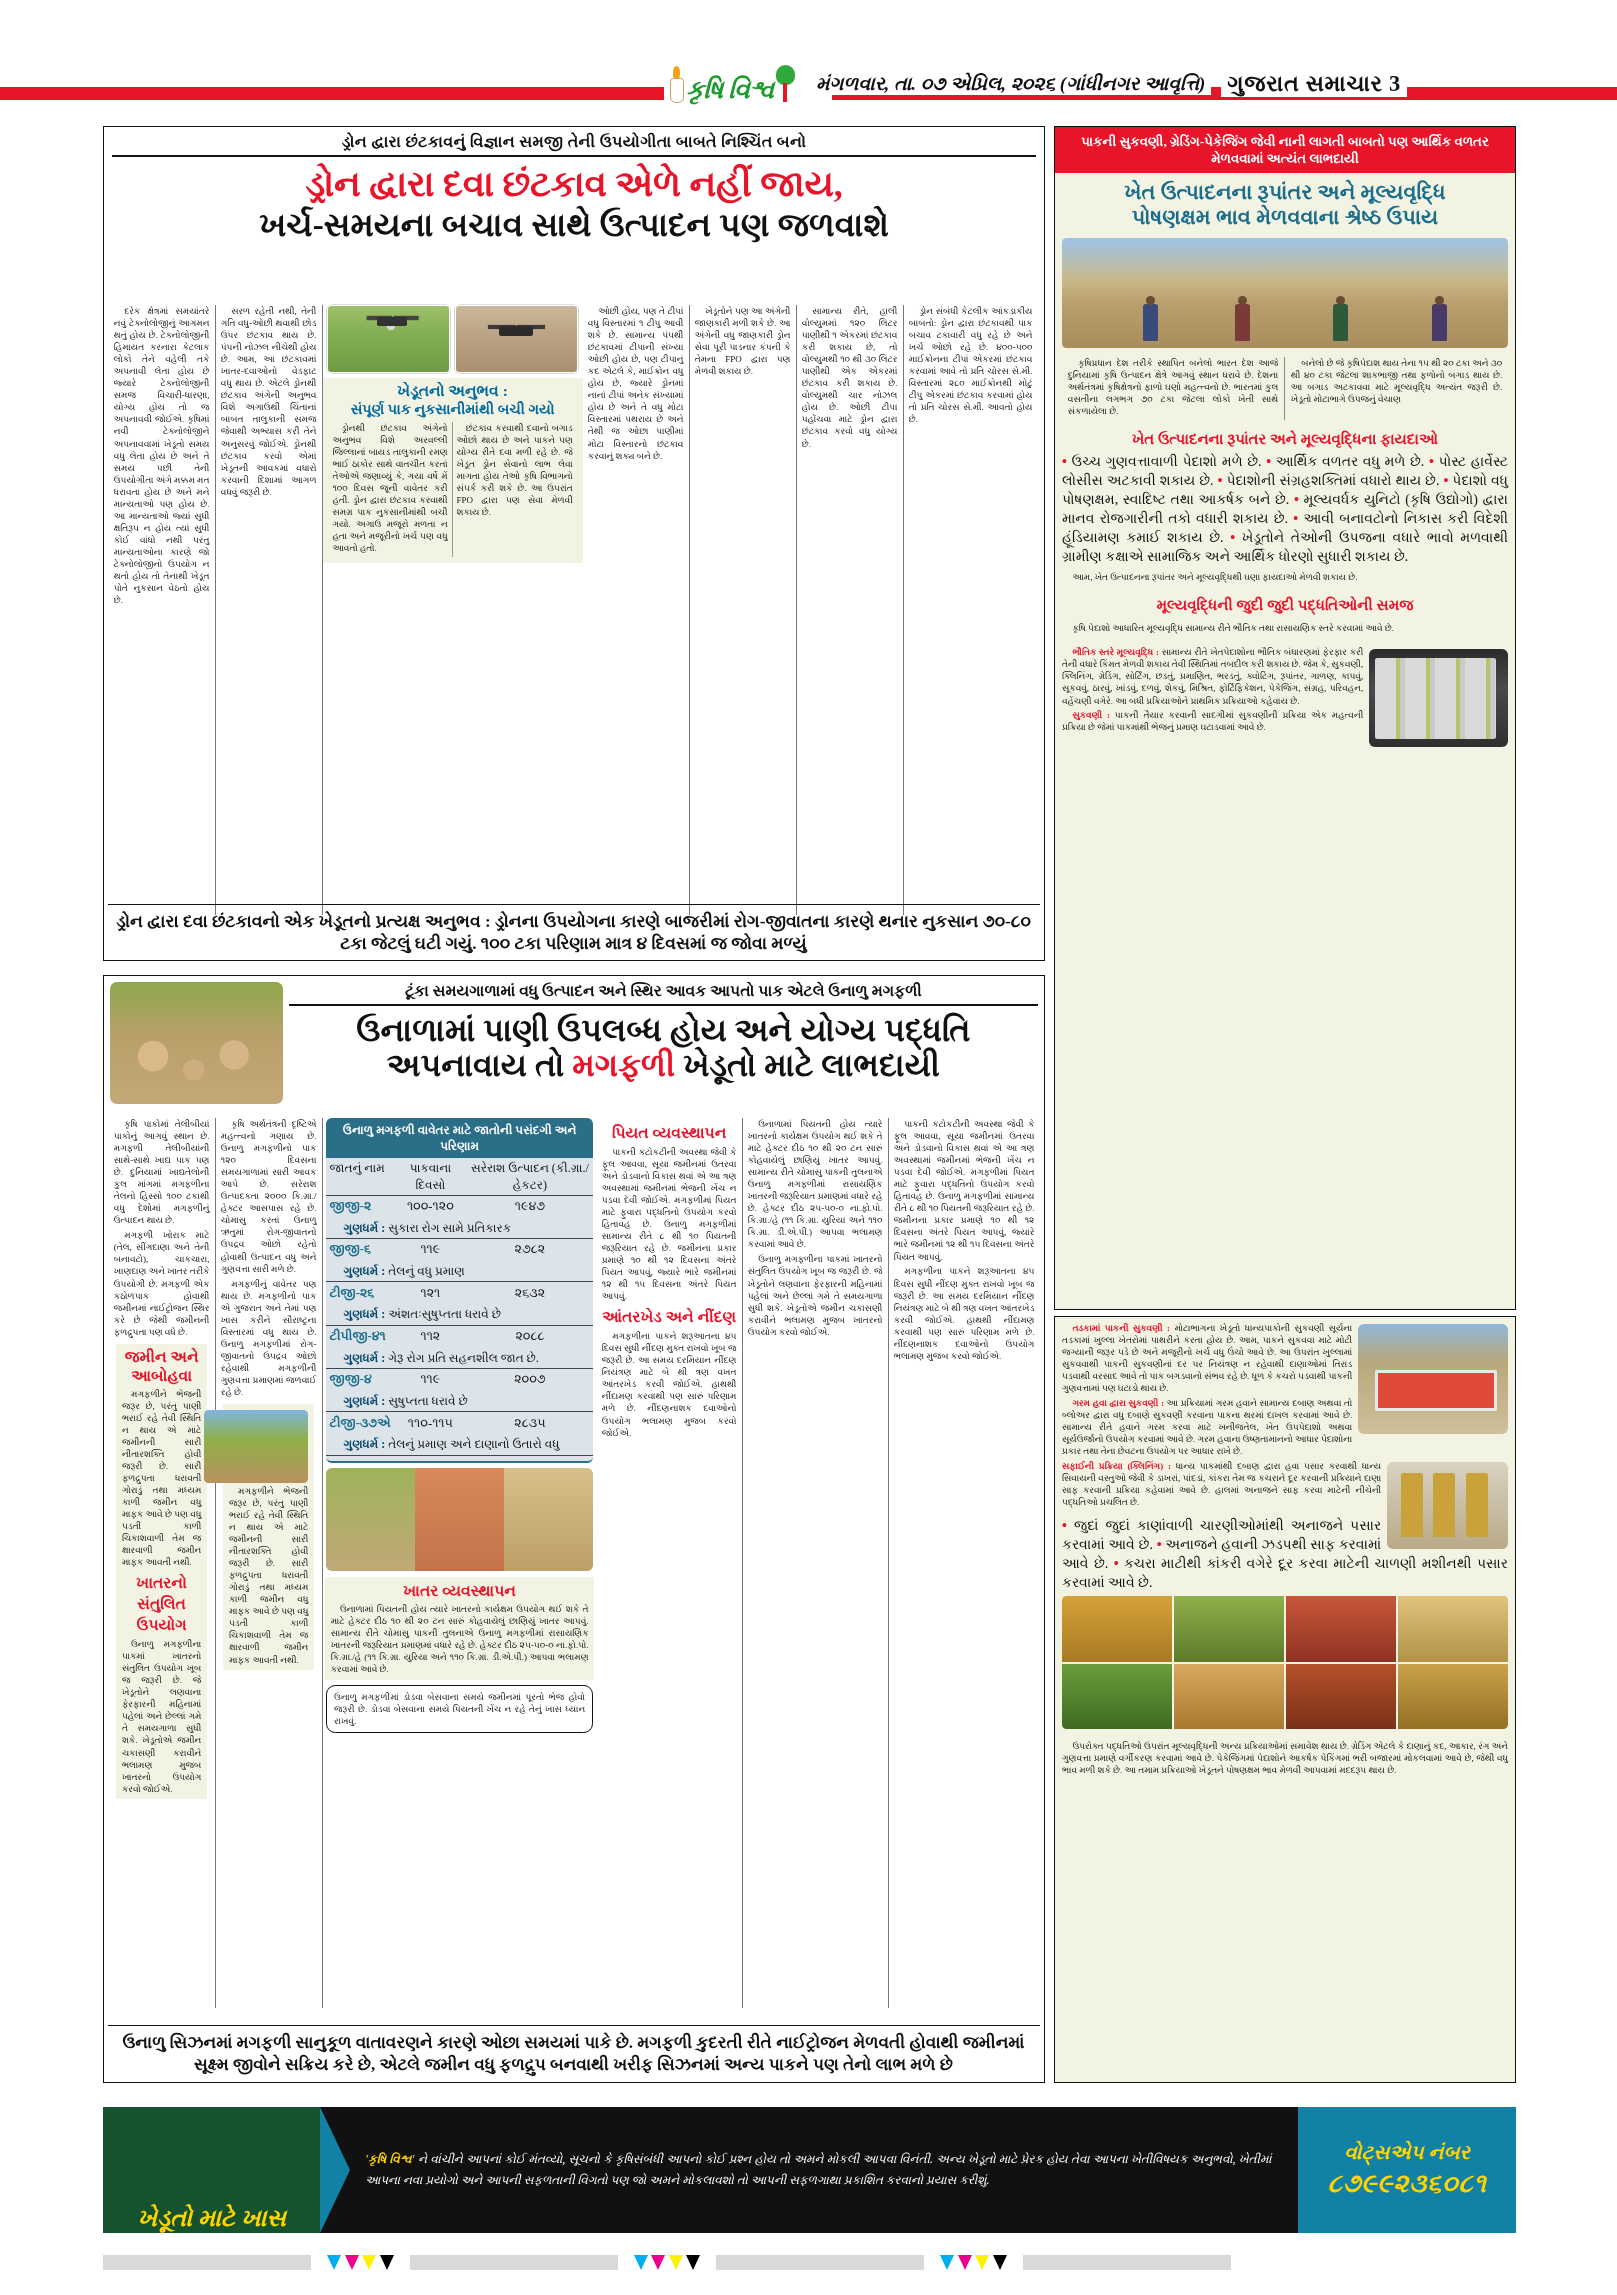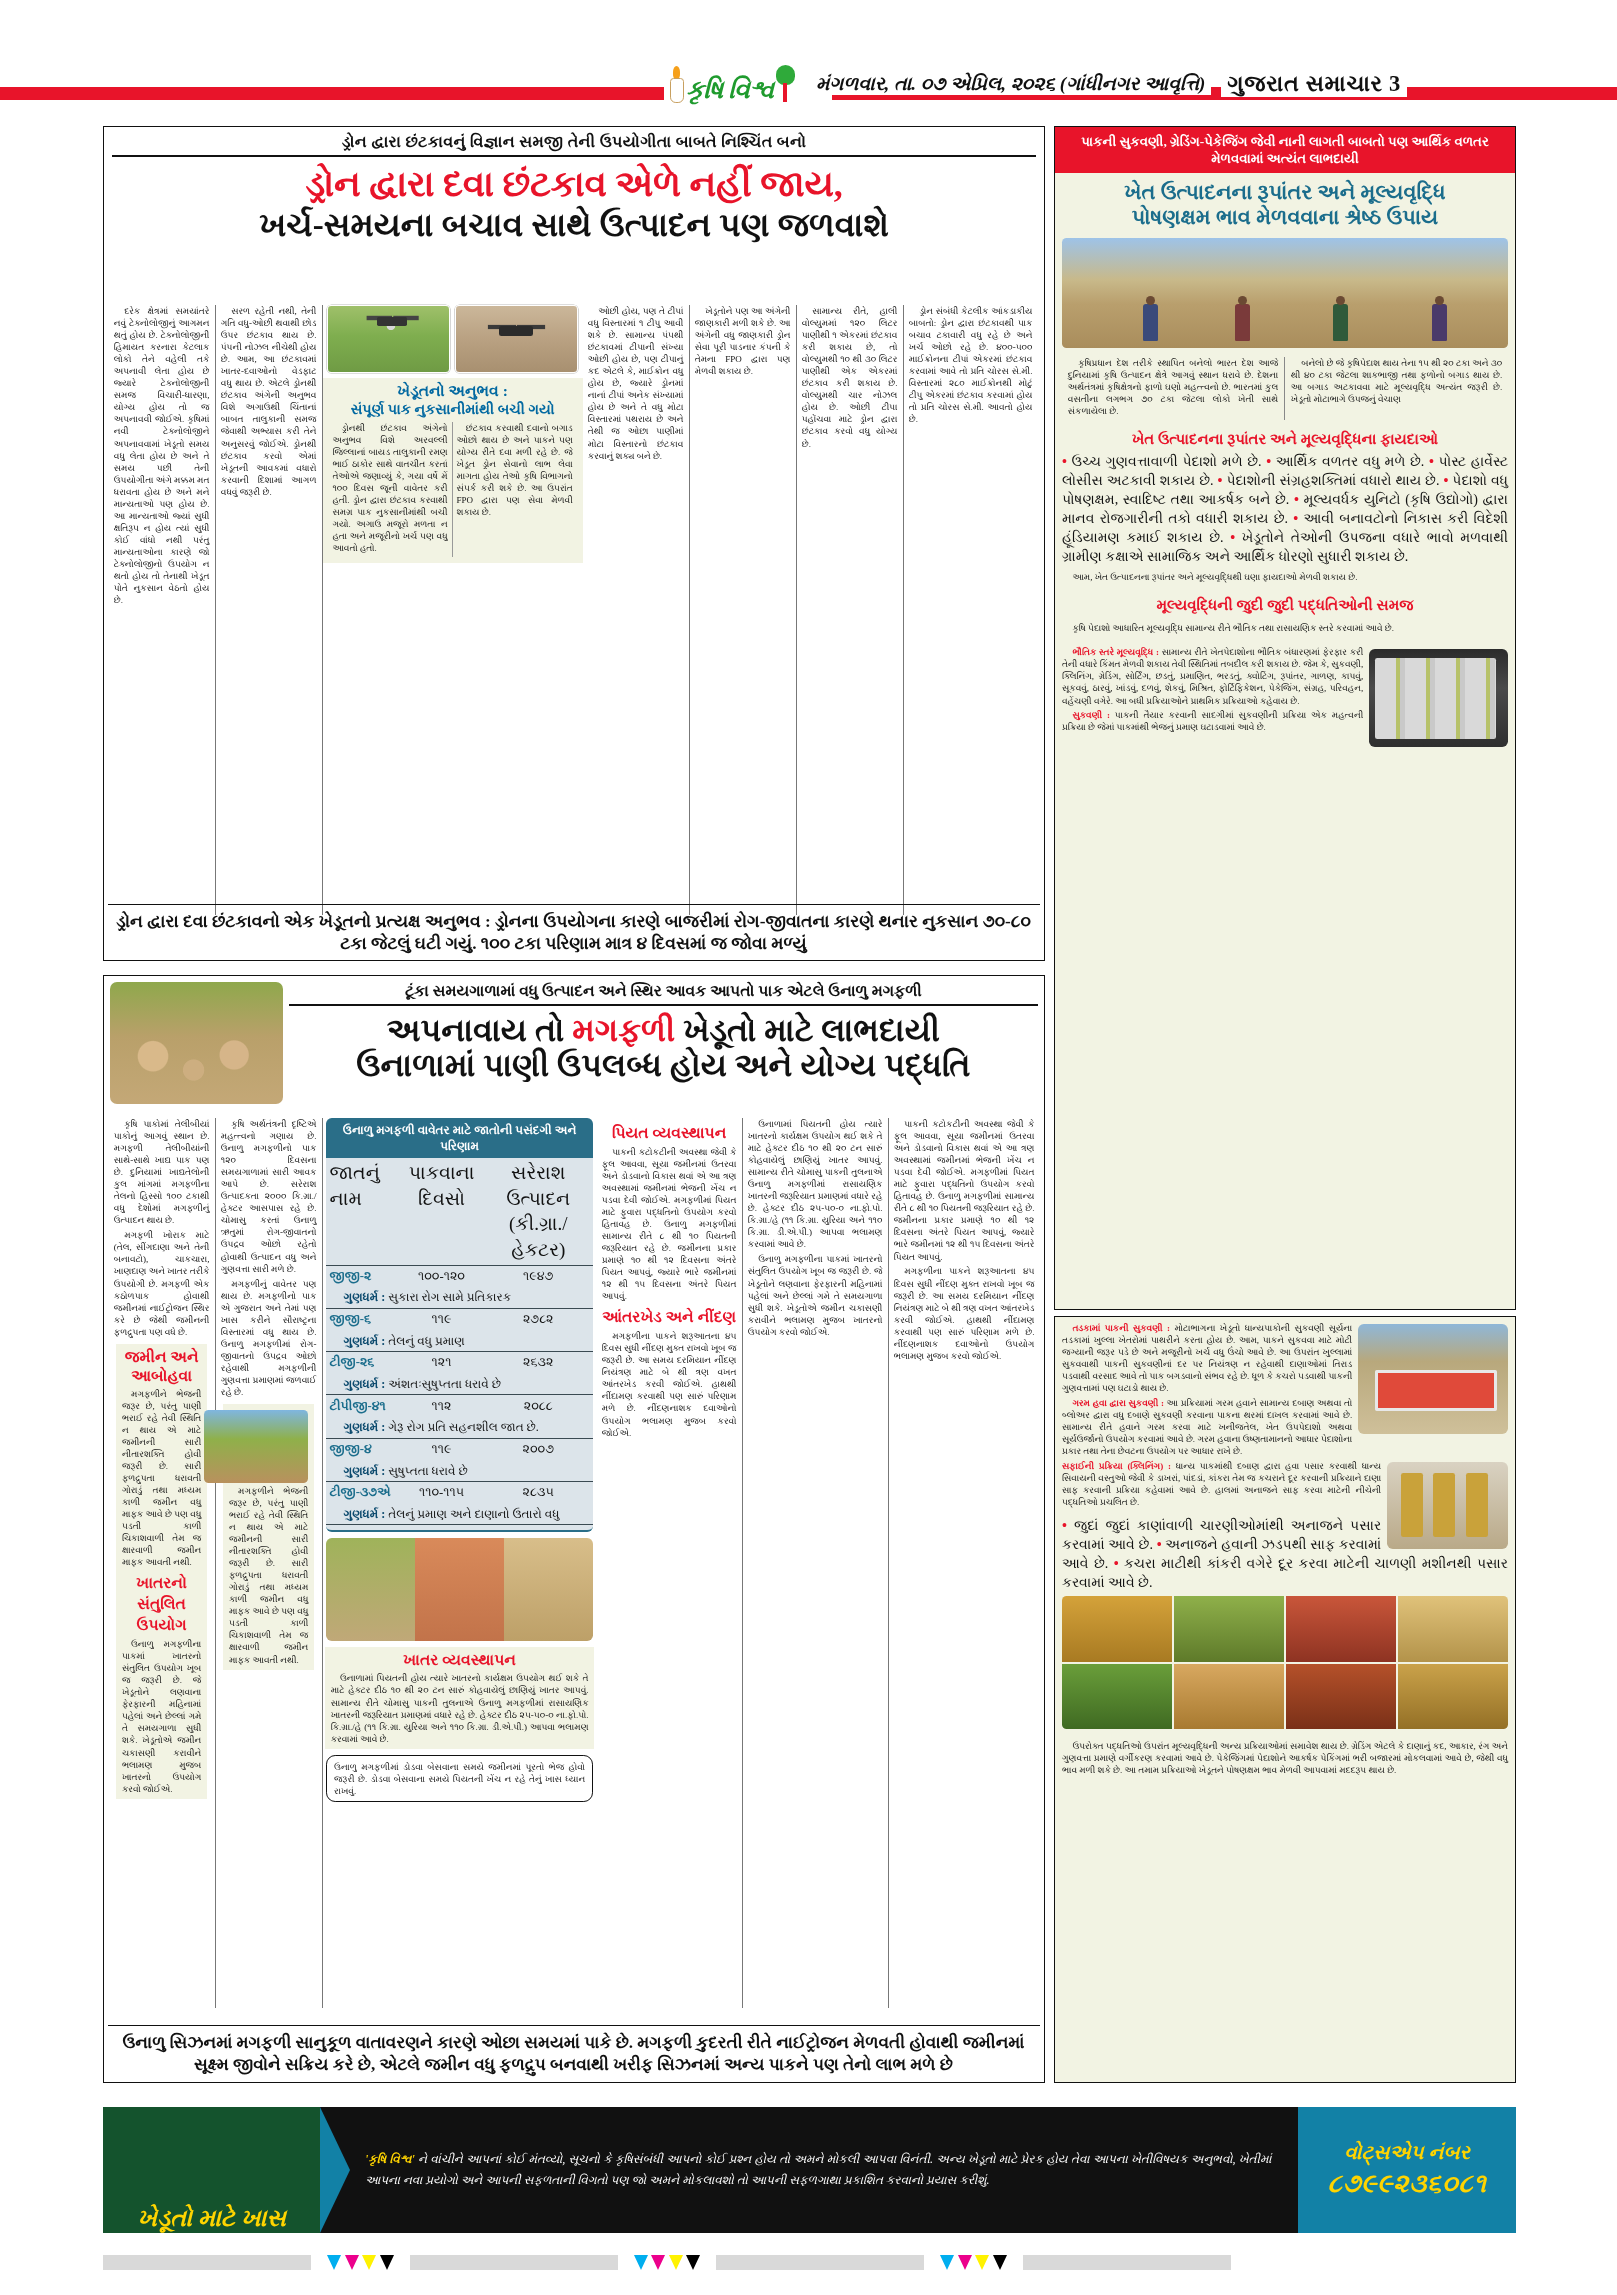--- a/index.html
+++ b/index.html
@@ -143,21 +143,21 @@
   .tbl-wrap { margin:0 3.5px; }
   .tbl-head { background:#2a6e88; color:#fff; font-weight:bold; text-align:center; font-size:12px;
       padding:4px 3.5px; border-radius:5.8px 5.8px 0 0; }
   .tbl { width:100%; border-collapse:collapse; background:#dce4ea; font-size:12.7px; }
   .tbl td { padding:2.3px 3.5px; vertical-align:top; }
   .tbl tr.sep td { border-top:1.2px solid #3a4a52; }
   .tbl .vname { color:#1b6d8c; font-weight:bold; white-space:nowrap; }
   .tbl .num { text-align:center; }
   .tbl .prop { padding-left:17.3px; font-size:12px; }
   .tbl .prop b { color:#0c4a6e; }
-  .tbl-colhead td { font-size:19px; font-weight:normal; }
+  .tbl-colhead td { font-size:12px; font-weight:normal; }
   .tbl-colhead td:nth-child(2), .tbl-colhead td:nth-child(3) { text-align:center; }
   .tbl-foot { height:8px; background:#dce4ea; border-top:1.2px solid #3a4a52; border-bottom:2.9px solid #2a6e88; border-radius:0 0 5.8px 5.8px; }
   .tbl-photo { margin:5.8px 3.5px 0 3.5px; height:103px; border-radius:5.8px; display:flex; overflow:hidden; }
   .tbl-photo i { flex:1; display:block; }
 
   .green-box { background:#f2f3e3; padding:4.6px 5.8px; margin:5.8px 2.3px; }
   .box-title { color:#e8142a; font-weight:bold; text-align:center; font-size:15.6px; line-height:1.2; margin-bottom:2.3px; }
   .box-img { float:right; width:104px; height:73px; margin:1.2px 0 2.3px 4.6px; border-radius:4.6px;
       background: linear-gradient(180deg,#7fb6e0 0%, #8fb04a 40%, #b9915e 100%); }
   .mid-title { color:#e8142a; font-weight:bold; text-align:center; font-size:15.6px; margin:4.6px 0 2.3px 0; }
@@ -360,24 +360,24 @@
         <p>ઉપરોક્ત પદ્ધતિઓ ઉપરાંત મૂલ્યવૃદ્ધિની અન્ય પ્રક્રિયાઓમાં સમાવેશ થાય છે. ગ્રેડિંગ એટલે કે દાણાનું કદ, આકાર, રંગ અને ગુણવત્તા પ્રમાણે વર્ગીકરણ કરવામાં આવે છે. પેકેજિંગમાં પેદાશોને આકર્ષક પેકિંગમાં ભરી બજારમાં મોકલવામાં આવે છે, જેથી વધુ ભાવ મળી શકે છે. આ તમામ પ્રક્રિયાઓ ખેડૂતને પોષણક્ષમ ભાવ મેળવી આપવામાં મદદરૂપ થાય છે.</p>
       </div>
     </div>
 
     <div class="art2">
       <div class="art2-top">
         <div class="art2-photo"></div>
         <div class="art2-head">
           <div class="art2-kicker">ટૂંકા સમયગાળામાં વધુ ઉત્પાદન અને સ્થિર આવક આપતો પાક એટલે ઉનાળુ મગફળી</div>
           <div class="art2-h1">
+            <div>ઉનાળામાં પાણી ઉપલબ્ધ હોય અને યોગ્ય પદ્ધતિ</div>
             <div>
               <span>અપનાવાય તો </span><span class="red">મગફળી</span><span> ખેડૂતો માટે લાભદાયી</span>
             </div>
-            <div>ઉનાળામાં પાણી ઉપલબ્ધ હોય અને યોગ્ય પદ્ધતિ</div>
           </div>
         </div>
       </div>
 
       <div class="art2-cols">
         <div class="col a1 div">
           <p>કૃષિ પાકોમાં તેલીબીયાં પાકોનું આગવું સ્થાન છે. મગફળી તેલીબીયાંની સાથે-સાથે ખાદ્ય પાક પણ છે. દુનિયામાં ખાદ્યતેલોની કુલ માંગમાં મગફળીના તેલનો હિસ્સો ૧૦૦ ટકાથી વધુ દેશોમાં મગફળીનું ઉત્પાદન થાય છે.</p>
           <p>મગફળી ખોરાક માટે (તેલ, સીંગદાણા અને તેની બનાવટો), ચાકચારા, ખાણદાણ અને ખાતર તરીકે ઉપયોગી છે. મગફળી એક કઠોળપાક હોવાથી જમીનમાં નાઈટ્રોજન સ્થિર કરે છે જેથી જમીનની ફળદ્રુપતા પણ વધે છે.</p>
           <div class="green-box">
             <div class="box-title">જમીન અને આબોહવા</div>

